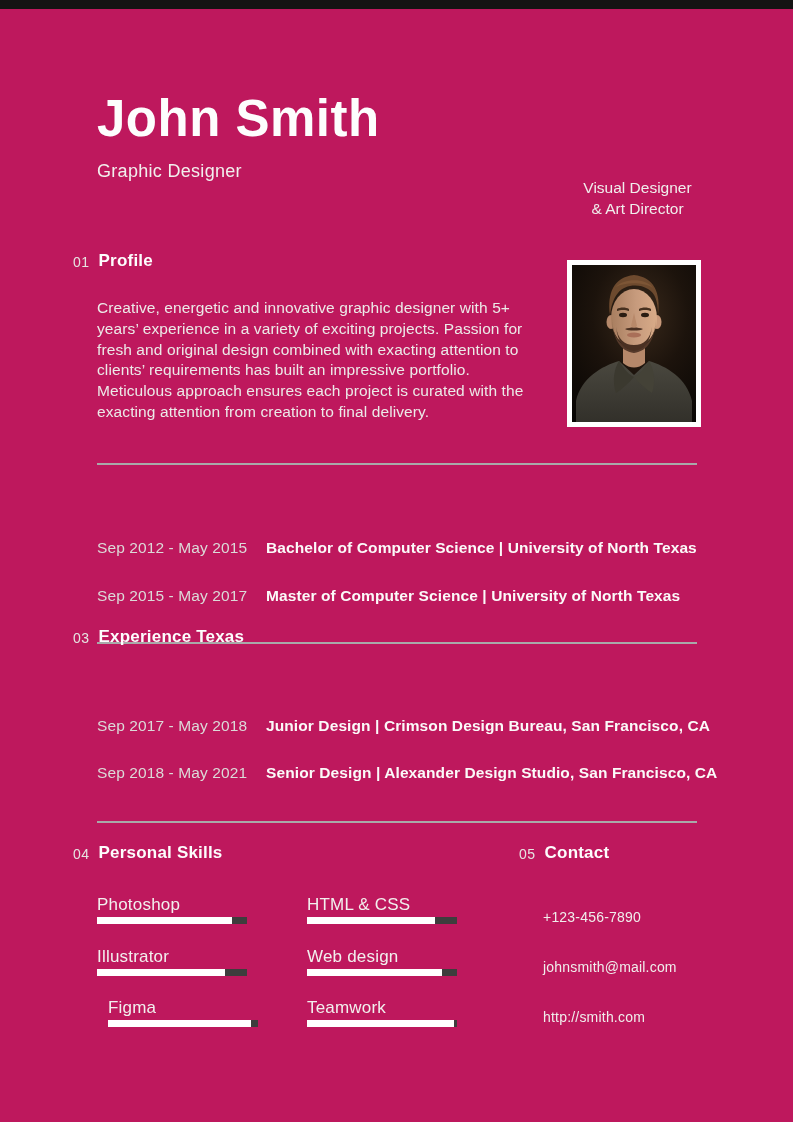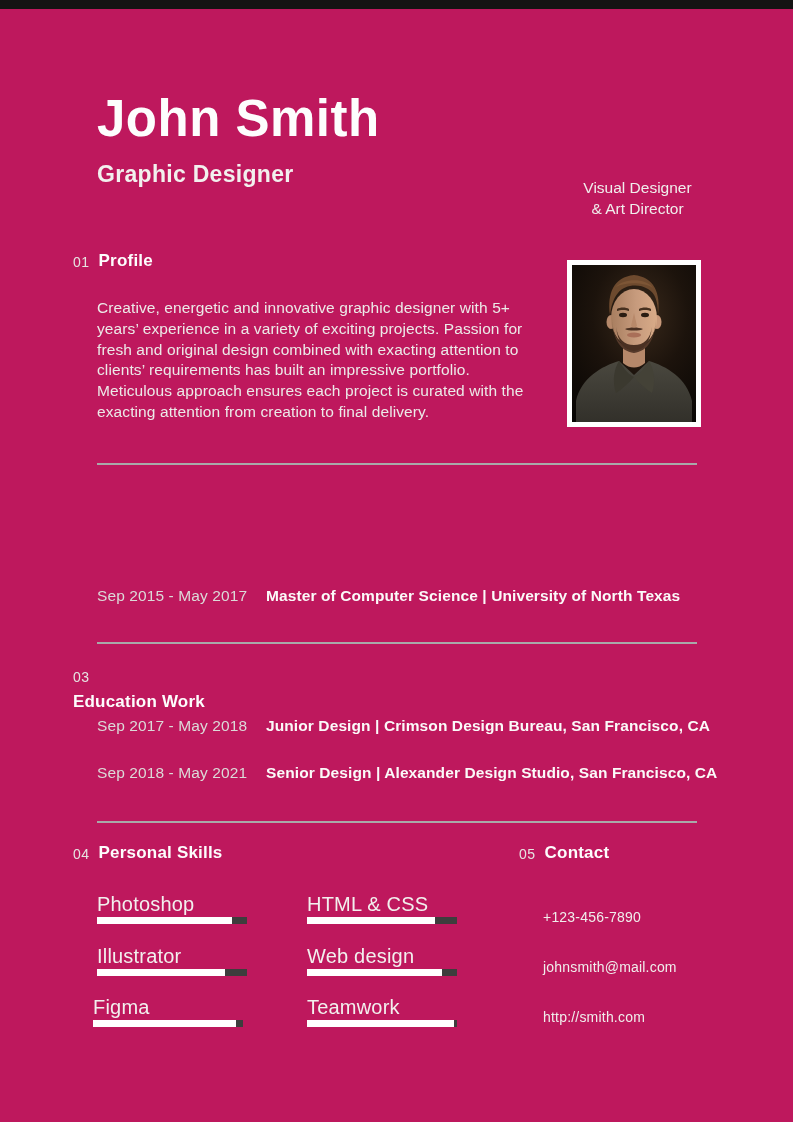--- a/index.html
+++ b/index.html
@@ -4,40 +4,40 @@
 <style>
   html,body{margin:0;padding:0;background:#141313;}
   .page{
     position:relative;width:793px;height:1122px;margin:9px auto;
     background:#be185d;overflow:hidden;
     font-family:"Liberation Sans",sans-serif;color:#fff;
   }
   .abs{position:absolute;}
   
   .name{font-size:51px;font-weight:700;letter-spacing:.5px;line-height:1;color:#fdfdfd;}
-  .role{font-size:23px;font-weight:700;color:#f2f0ee;letter-spacing:.3px;}
+  .role{font-size:18px;font-weight:400;color:#f2f0ee;letter-spacing:.3px;}
   .tagline{font-size:15.5px;line-height:21px;text-align:center;color:#f0eeec;}
   
   .sec-head{display:flex;gap:9px;align-items:flex-start;}
   .sec-num{font-size:14px;font-weight:400;color:#e6e4e2;line-height:1;margin-top:3px;letter-spacing:.5px;}
   .sec-title{font-size:17px;font-weight:700;line-height:1.1;color:#fdfdfd;letter-spacing:.2px;}
   
   .profile-body{width:440px;font-size:15.5px;line-height:20.8px;color:#eceae8;letter-spacing:.1px;}
   
   .photo-frame{width:124px;height:157px;background:#fff;padding:5px;}
   .photo-frame svg{display:block;}
   
   .divider{width:600px;height:1.5px;background:#a9a9a9;}
   
   .t-row{display:flex;font-size:15.5px;line-height:19px;}
   .t-period{width:152px;flex:0 0 152px;margin-right:17px;color:#dcdad8;font-weight:400;letter-spacing:.1px;}
   .t-detail{color:#fbfaf9;font-weight:700;letter-spacing:.1px;}
   
   .skill{width:150px;}
-  .skill-label{font-size:20px;color:#f2f0ee;line-height:19px;letter-spacing:.2px;}
+  .skill-label{font-size:17px;color:#f2f0ee;line-height:19px;letter-spacing:.2px;}
   .bar-track{margin-top:3px;width:150px;height:7px;background:#3e3d3d;}
   .bar-fill{height:7px;background:#fff;}
   
   .contact-item{font-size:14px;color:#f0eeec;line-height:19px;letter-spacing:.2px;}
 </style>
 </head>
 <body>
 
 <div class="page">
 
@@ -99,30 +99,34 @@
       <path d="M45,44 C48,42 54,42 57,44 L57,46 C54,44.5 48,44.5 45,46 Z" fill="#46301f"></path>
       <path d="M67,44 C70,42 76,42 79,44 L79,46 C76,44.5 70,44.5 67,46 Z" fill="#46301f"></path>
 
       <path d="M38,50 C35,28 42,12 62,10 C82,12 89,28 86,50 C86,36 83,28 76,24 C66,18 52,20 46,28 C41,34 39,42 38,50 Z" fill="#6d4a2e"></path>
       <path d="M44,22 C52,13 74,13 81,23 C72,17 53,17 44,22 Z" fill="#7d5636"></path>
     </svg>
   </div>
 
   <div class="abs divider" style="left:97px;top:454px;"></div>
 
+  <div class="abs t-row" style="left:97px;top:529px;">
+    <span class="t-period">Sep 2012 - May 2015</span>
+    <span class="t-detail">Bachelor of Computer Science | University of North Texas</span>
+  </div>
   <div class="abs t-row" style="left:97px;top:577px;">
     <span class="t-period">Sep 2015 - May 2017</span>
     <span class="t-detail">Master of Computer Science | University of North Texas</span>
   </div>
 
   <div class="abs divider" style="left:97px;top:633px;"></div>
 
-  <div class="abs sec-head" style="left:73px;top:658px;flex-direction:column;">
+  <div class="abs sec-head" style="left:73px;top:619px;">
     <span class="sec-num">03</span>
-    <span class="sec-title">Education Work</span>
+    <span class="sec-title">Experience Texas</span>
   </div>
   <div class="abs t-row" style="left:97px;top:707px;">
     <span class="t-period">Sep 2017 - May 2018</span>
     <span class="t-detail">Junior Design | Crimson Design Bureau, San Francisco, CA</span>
   </div>
   <div class="abs t-row" style="left:97px;top:754px;">
     <span class="t-period">Sep 2018 - May 2021</span>
     <span class="t-detail">Senior Design | Alexander Design Studio, San Francisco, CA</span>
   </div>
 
@@ -138,21 +142,21 @@
     <div class="bar-track">
         <div class="bar-fill" style="width: 90%;"></div>
       </div>
   </div>
   <div class="abs skill" style="left:97px;top:938px;">
     <div class="skill-label">Illustrator</div>
     <div class="bar-track">
         <div class="bar-fill" style="width: 85%;"></div>
       </div>
   </div>
-  <div class="abs skill" style="left:93px;top:989px;">
+  <div class="abs skill" style="left:108px;top:989px;">
     <div class="skill-label">Figma</div>
     <div class="bar-track">
         <div class="bar-fill" style="width: 95%;"></div>
       </div>
   </div>
 
   <div class="abs skill" style="left:307px;top:886px;">
     <div class="skill-label">HTML &amp; CSS</div>
     <div class="bar-track">
         <div class="bar-fill" style="width: 85%;"></div>

